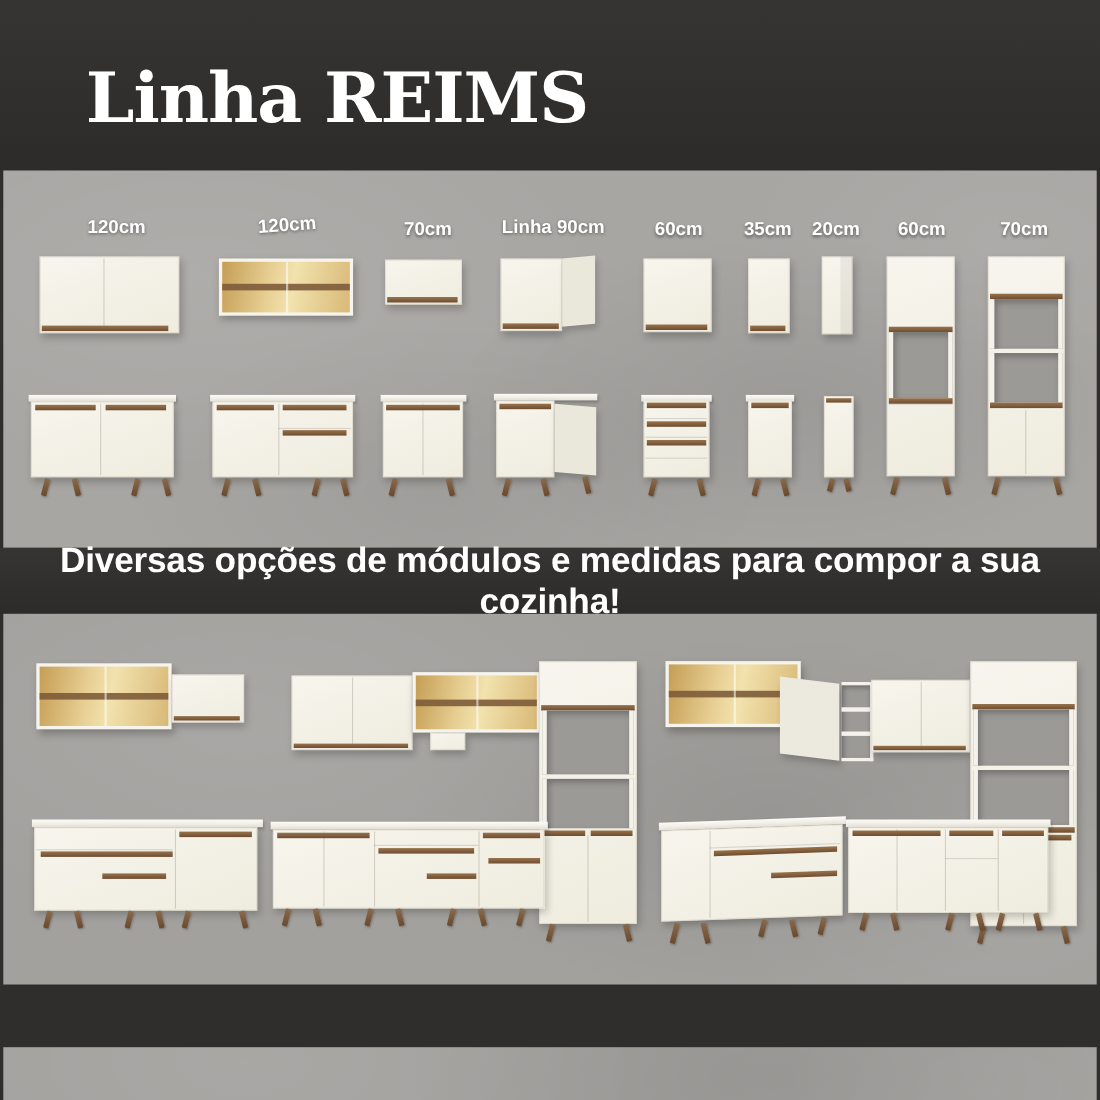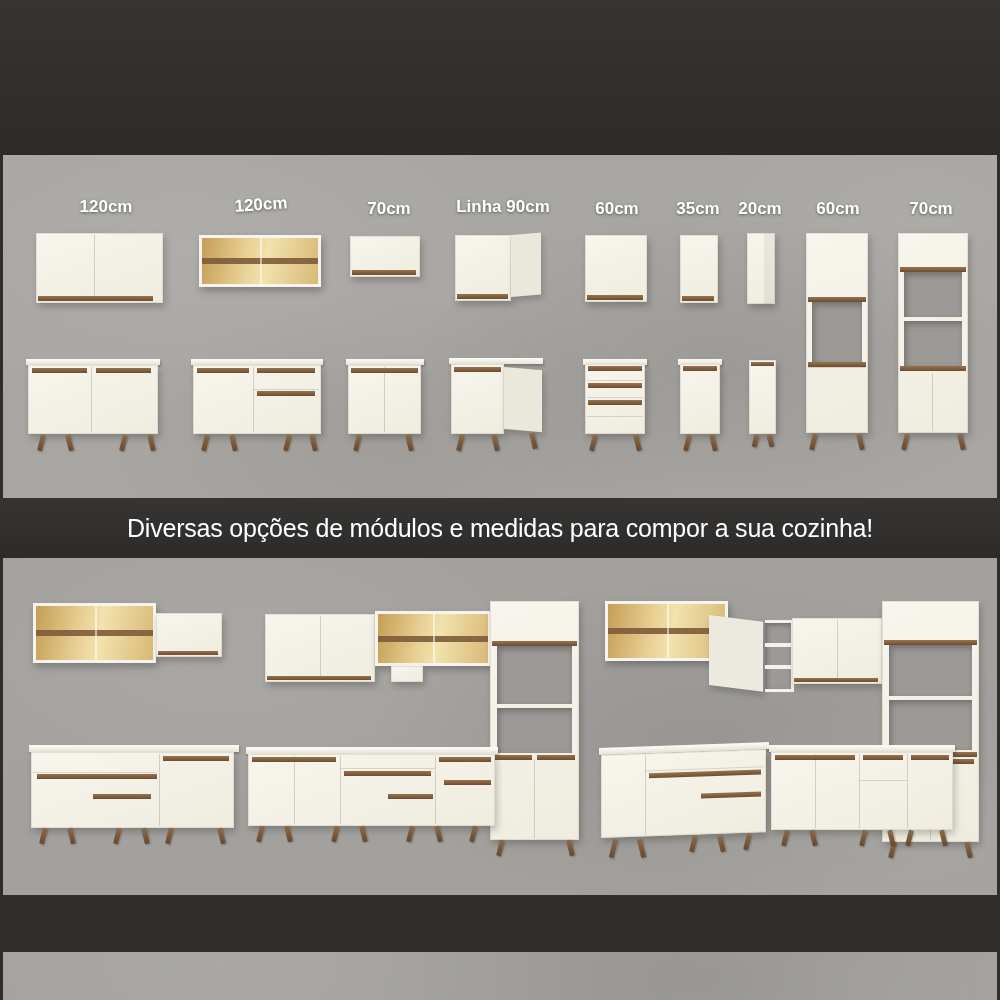--- a/index.html
+++ b/index.html
@@ -38,32 +38,33 @@
         linear-gradient(100deg,#c59e55 0%,#e8d095 38%,#f2e2ad 55%,#d8b977 100%);}
   .pane .shelf{position:absolute;left:0;right:0;top:44%;height:6px;background:#7d5b3a;opacity:.9;}
   .pane .vdiv{position:absolute;top:0;bottom:0;left:50%;width:2px;background:rgba(255,255,255,.55);}
   .niche{position:absolute;background:#9b9a97;border-left:4px solid #f4f2ea;border-right:4px solid #f4f2ea;
          box-shadow:inset 2px 3px 6px rgba(0,0,0,.28);}
   .shelfline{position:absolute;height:4px;background:#f4f2ea;}
   .leg{position:absolute;width:5px;height:16px;background:linear-gradient(#8a6a4a,#6a4a2e);
        border-radius:1px;box-shadow:1px 1px 2px rgba(0,0,0,.25);}
   .leg.l{transform:rotate(14deg);} .leg.r{transform:rotate(-14deg);}
   .banner-text{position:absolute;left:0;width:100%;text-align:center;color:#fff;
-       font-size:25px;font-weight:normal;letter-spacing:-.2px;top:50%;transform:translateY(-50%);}
+       font-size:32px;font-weight:bold;letter-spacing:-.2px;top:50%;transform:translateY(-50%);}
   .klabel{position:absolute;transform:translateX(-50%);color:#fff;font-size:31px;top:50%;
        margin-top:-19px;}
   .openshelf{position:absolute;background:#9b9a97;box-shadow:inset 2px 2px 5px rgba(0,0,0,.3);
        border-right:3px solid #f4f2ea;border-top:3px solid #f4f2ea;border-bottom:3px solid #f4f2ea;}
 </style>
 </head>
 <body>
 
 <div class="page">
 
   <div class="band" style="top:0;height:155px;">
+    <div class="title">Linha REIMS</div>
   </div>
 
   <div class="concrete" style="top:155px;height:343px;">
     <div class="mlabel" style="left:103px;top:42px;">120cm</div>
     <div class="mlabel tilt" style="left:258px;top:40px;">120cm</div>
     <div class="mlabel" style="left:386px;top:44px;">70cm</div>
     <div class="mlabel" style="left:500px;top:42px;">Linha 90cm</div>
     <div class="mlabel" style="left:614px;top:44px;">60cm</div>
     <div class="mlabel" style="left:695px;top:44px;text-align:center;">35cm</div>
     <div class="mlabel" style="left:757px;top:44px;">20cm</div>

